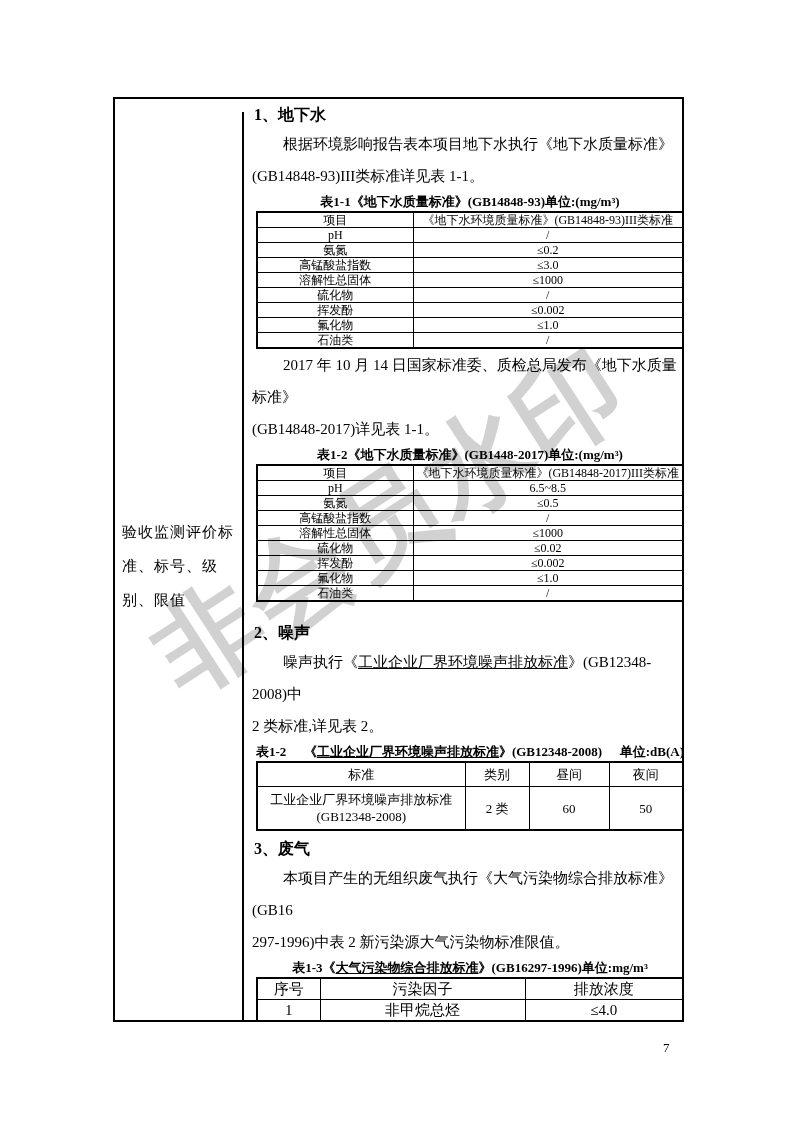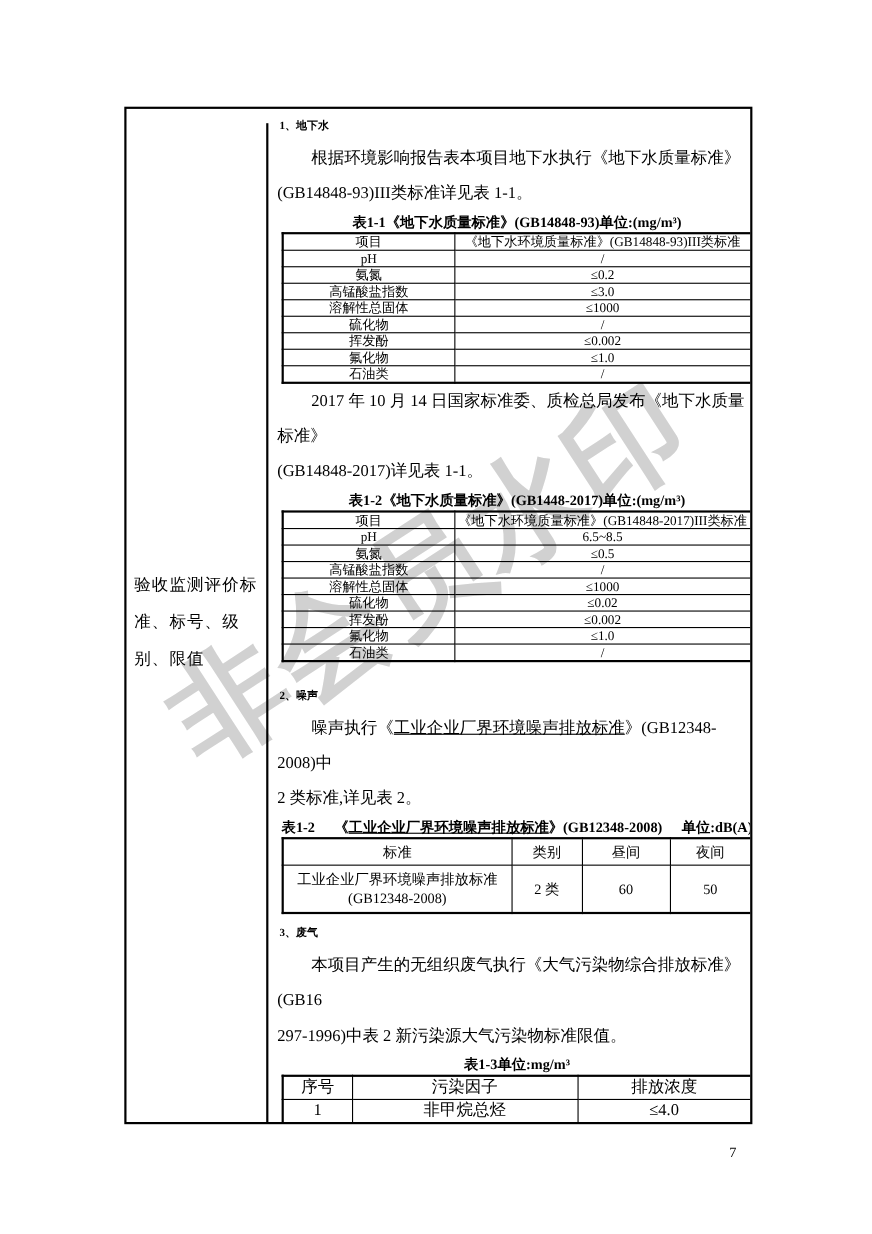--- a/index.html
+++ b/index.html
@@ -48,21 +48,21 @@
     padding:0 5px 0 7px;
     letter-spacing:1px;
   }
   .content{
     flex:1;
     box-sizing:border-box;
     padding:4px 2px 0 8px;
     overflow:hidden;
   }
   .sec-h{
-    font-size:10px;
+    font-size:16px;
     font-weight:bold;
     line-height:23px;
     margin:0 0 2px 2px;
   }
   .sec-h.gap-lg{margin-top:19px;}
   .sec-h.gap-sm{margin-top:6px;}
   .line{
     font-size:15px;
     line-height:32px;
     margin:0 2px 0 0;
@@ -266,20 +266,21 @@
             </tr>
           </tbody>
       </table>
 
       <div class="sec-h gap-sm">3、废气</div>
       <p class="line indent">本项目产生的无组织废气执行《大气污染物综合排放标准》(GB16</p>
       <p class="line">297-1996)中表 2 新污染源大气污染物标准限值。</p>
 
       <div class="cap capu">
         <span class="cap-label">表1-3</span>
+        <span class="cap-title"><span>《</span><span class="cap-name">大气污染物综合排放标准</span><span>》(GB16297-1996)</span></span>
         <span class="cap-unit">单位:mg/m³</span>
       </div>
       <table class="t t-air">
         <colgroup>
             <col class="c-a1">
             <col class="c-a2">
             <col>
           </colgroup>
         <tbody>
             <tr>

